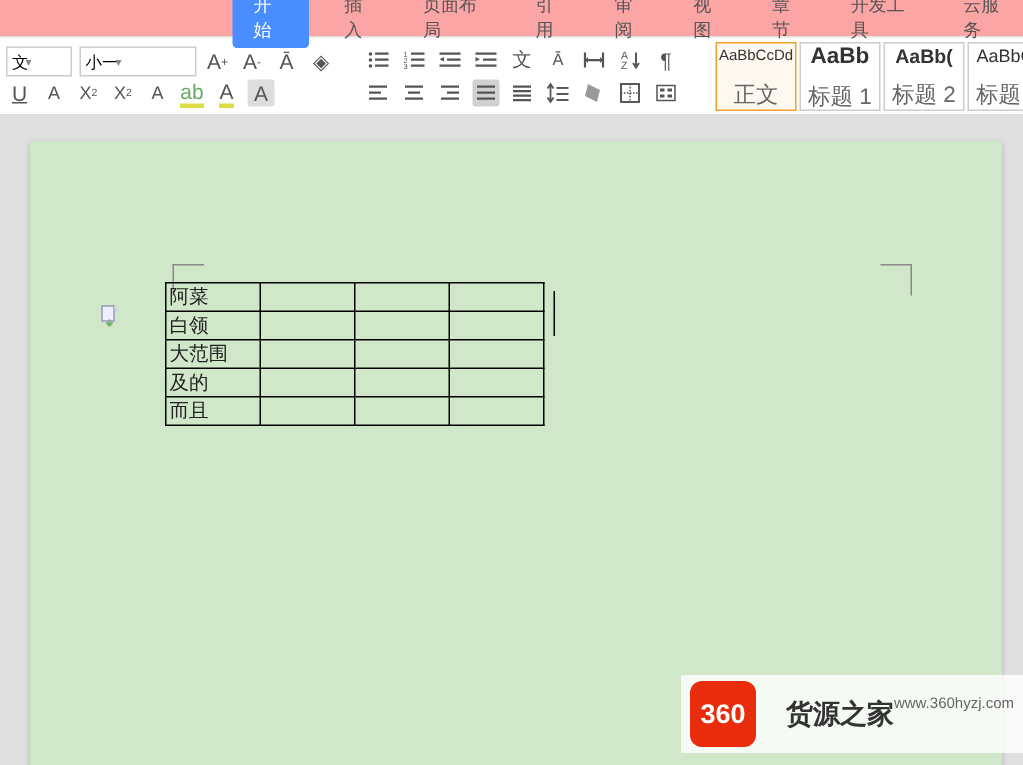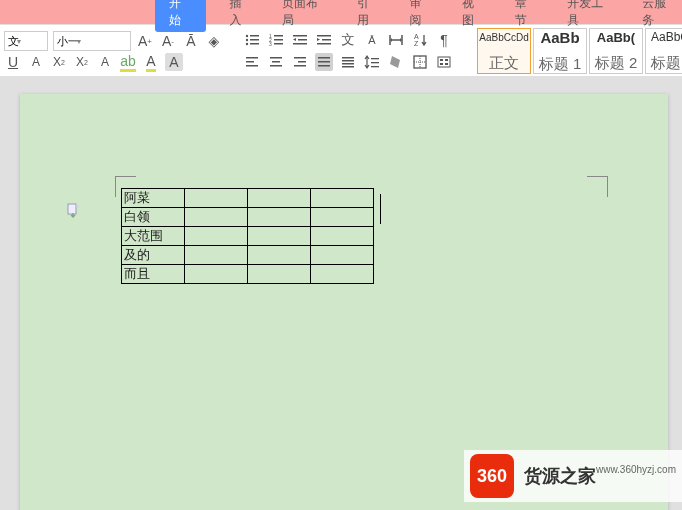--- a/index.html
+++ b/index.html
@@ -25,27 +25,27 @@
 .style-box.active{border:1px solid #f0a030;background:#fff8ee}
 .style-preview{font-size:10px;color:#333;height:22px;display:flex;align-items:center}
 .style-preview.big{font-size:15px;font-weight:bold}
 .style-label{font-size:15px;color:#666;margin-top:9px}
 .doc-area{position:absolute;top:76px;left:0;width:682px;height:434px;background:#e0e0e0;overflow:hidden}
 .page{position:absolute;left:20px;top:18px;width:648px;height:420px;background:#d1e7c9;box-shadow:0 1px 4px rgba(0,0,0,0.2)}
 .corner{position:absolute;width:20px;height:20px}
 .corner.tl{top:82px;left:95px;border-left:1px solid #888;border-top:1px solid #888}
 .corner.tr{top:82px;right:60px;border-right:1px solid #888;border-top:1px solid #888}
 .page-icon{position:absolute;left:45px;top:108px;width:16px;height:16px;display:flex;align-items:center;justify-content:center}
-.doc-content{position:absolute;left:101px;top:94px;display:flex;align-items:flex-start}
+.doc-content{position:absolute;left:90px;top:94px;display:flex;align-items:flex-start}
 .doc-table{border-collapse:collapse}
 .doc-table td{border:1px solid #000;width:58px;height:17px;font-size:13px;padding:0 2px;color:#222}
 .doc-table td:first-child{width:58px}
 .cursor-line{width:1px;height:30px;background:#000;margin:6px 2px 0 6px}
 .doc-title{font-size:22px;color:#333;margin-top:4px}
-.watermark{position:absolute;right:0;bottom:8px;display:flex;align-items:center;gap:10px;background:rgba(255,255,255,0.8);padding:4px 6px}
+.watermark{position:absolute;right:0;bottom:8px;display:flex;align-items:center;gap:20px;background:rgba(255,255,255,0.8);padding:4px 6px}
 .wm-badge{width:44px;height:44px;background:#e82c0c;border-radius:8px;color:#fff;display:flex;align-items:center;justify-content:center;font-size:18px;font-weight:bold}
 .wm-text{display:flex;font-size:12px;color:#333}
 .wm-text .cn{font-size:18px;font-weight:bold}
 .wm-text .url{font-size:10px;color:#666}
 .dd{font-size:8px;color:#888;margin-left:-2px}
 </style>
 </head>
 <body>
 
 <div class="ribbon-tabs">

